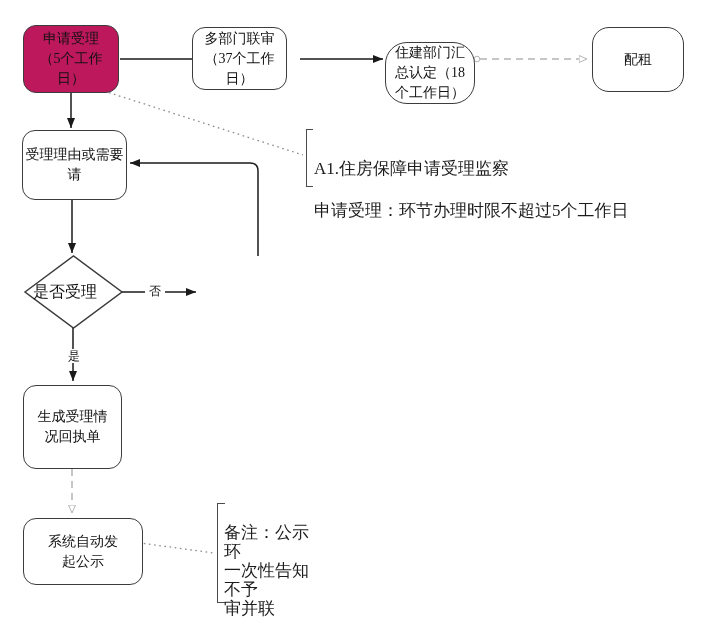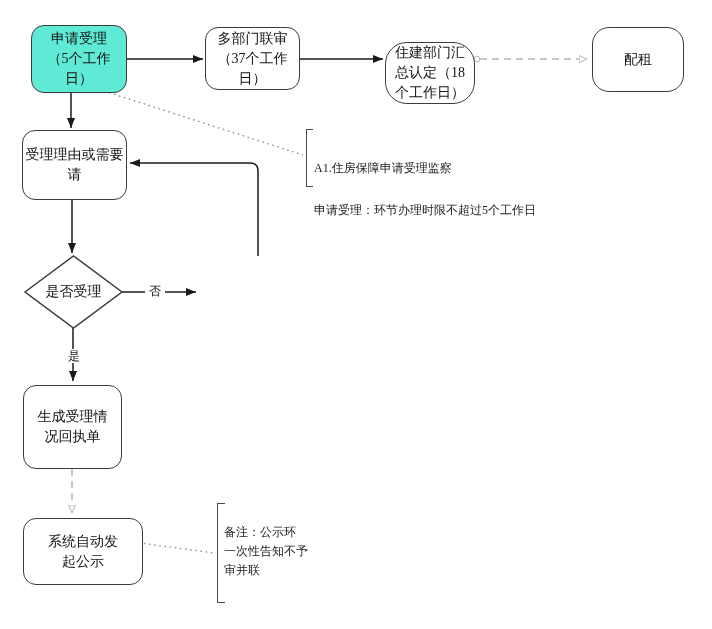--- a/index.html
+++ b/index.html
@@ -17,45 +17,45 @@
     box-sizing:border-box;
     background:#ffffff;
     border:1.5px solid #3c3c3c;
     border-radius:13px;
     display:flex;align-items:center;justify-content:center;
     text-align:center;
     font-size:14px;line-height:20px;
     z-index:2;
   }
   .node span{white-space:pre-line;display:block;}
-  .node.start{background:#5eead4;margin-left:8px;}
+  .node.start{background:#be185d;}
   .diamond-label{
     position:absolute;
-    display:flex;align-items:center;justify-content:center;
-    text-align:center;font-size:14px;z-index:3;background:transparent;
+    display:flex;align-items:center;justify-content:flex-start;
+    text-align:center;font-size:16px;z-index:3;background:transparent;
   }
   .edge-label{
     position:absolute;
     font-size:12px;line-height:14px;
     background:#ffffff;
     text-align:center;
     z-index:3;
     padding:0 1px;
   }
   .bracket{
     position:absolute;
     box-sizing:border-box;
     border-left:1.2px solid #4a4a4a;
     border-top:1.2px solid #4a4a4a;
     border-bottom:1.2px solid #4a4a4a;
     z-index:2;
   }
   .note{
     position:absolute;
-    font-size:12px;
+    font-size:17px;
     color:#1c1c1c;
     z-index:2;
     white-space:pre-line;
   }
   .note .nline{white-space:nowrap;}
   #note-monitor{line-height:21px;}
   #note-remark{line-height:19px;}
 </style>
 </head>
 <body>
@@ -90,21 +90,21 @@
 
     <polygon points="25,292 73.5,256 122,292 73.5,328" fill="#ffffff" stroke="#3c3c3c" stroke-width="1.5"></polygon>
   </svg>
 
   <div class="node start" style="left:23px;top:25px;width:96px;height:68px">
     <span>申请受理
 （5个工作
 日）</span>
   </div>
 
-  <div class="node" style="left:205px;top:27px;width:95px;height:63px">
+  <div class="node" style="left:192px;top:27px;width:95px;height:63px">
     <span>多部门联审
 （37个工作
 日）</span>
   </div>
 
   <div class="node" style="left:385px;top:42px;width:90px;height:62px;border-radius:22px">
     <span>住建部门汇
 总认定（18
 个工作日）</span>
   </div>

